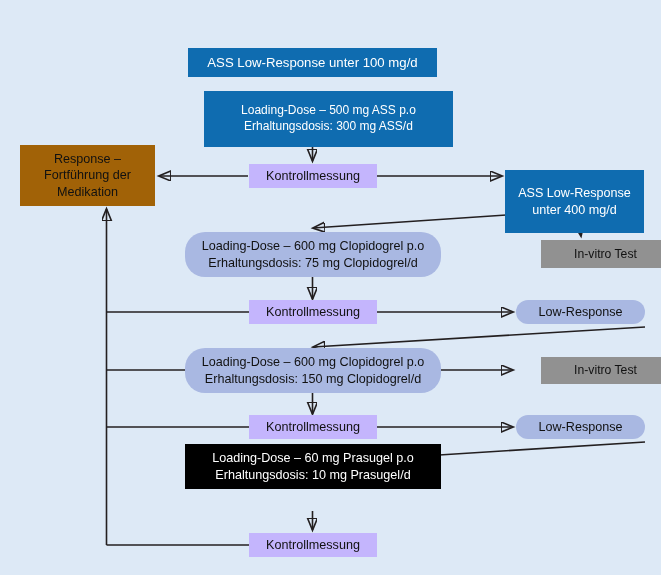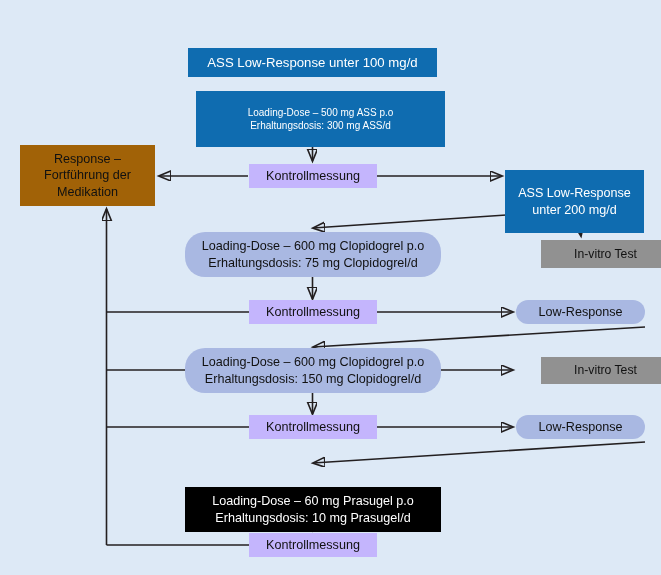--- a/index.html
+++ b/index.html
@@ -124,38 +124,38 @@
 
     <line x1="106.5" y1="427" x2="249" y2="427" stroke-width="1.6"></line>
 
     <line x1="106.5" y1="545" x2="249" y2="545" stroke-width="1.6"></line>
   </svg>
 
   <div class="node n-darkblue" style="left:188px; top:21px; width:249px; height:29px; font-size:13.2px;">
     <span class="txt">ASS Low-Response unter 100 mg/d</span>
   </div>
 
-  <div class="node n-darkblue" style="left:196px; top:64px; width:249px; height:56px; font-size:10px;">
+  <div class="node n-darkblue" style="left:204px; top:64px; width:249px; height:56px; font-size:12px;">
     <span class="txt">Loading-Dose – 500 mg ASS p.o
 Erhaltungsdosis: 300 mg ASS/d</span>
   </div>
 
   <div class="node n-midblue" style="left:20px; top:145px; width:135px; height:61px; font-size:12.6px;">
     <span class="txt">Response –
 Fortführung der
 Medikation</span>
   </div>
 
   <div class="node n-steel" style="left:249px; top:164px; width:128px; height:24px; font-size:12.6px;">
     <span class="txt">Kontrollmessung</span>
   </div>
 
   <div class="node n-darkblue" style="left:505px; top:143px; width:139px; height:63px; font-size:12.6px;">
     <span class="txt">ASS Low-Response
-unter 200 mg/d</span>
+unter 400 mg/d</span>
   </div>
 
   <div class="node n-gray" style="left:516px; top:240px; width:129px; height:28px; font-size:12.2px;">
     <span class="txt">In-vitro Test</span>
   </div>
 
   <div class="node n-lavender" style="left:185px; top:232px; width:256px; height:45px; font-size:12.6px;">
     <span class="txt">Loading-Dose – 600 mg Clopidogrel p.o
 Erhaltungsdosis: 75 mg Clopidogrel/d</span>
   </div>
@@ -178,21 +178,21 @@
   </div>
 
   <div class="node n-steel" style="left:249px; top:415px; width:128px; height:24px; font-size:12.6px;">
     <span class="txt">Kontrollmessung</span>
   </div>
 
   <div class="node n-lavender" style="left:516px; top:415px; width:129px; height:24px; font-size:12.6px;">
     <span class="txt">Low-Response</span>
   </div>
 
-  <div class="node n-black" style="left:185px; top:487px; width:256px; height:45px; font-size:12.6px;">
+  <div class="node n-black" style="left:185px; top:444px; width:256px; height:45px; font-size:12.6px;">
     <span class="txt">Loading-Dose – 60 mg Prasugel p.o
 Erhaltungsdosis: 10 mg Prasugel/d</span>
   </div>
 
   <div class="node n-steel" style="left:249px; top:533px; width:128px; height:24px; font-size:12.6px;">
     <span class="txt">Kontrollmessung</span>
   </div>
 
 </div>
 

